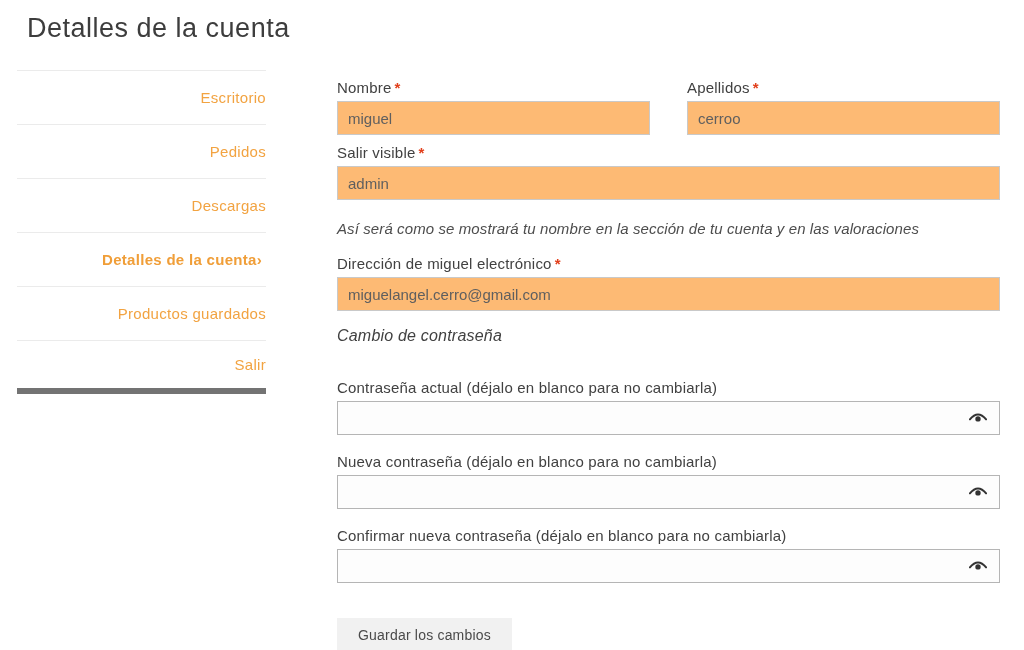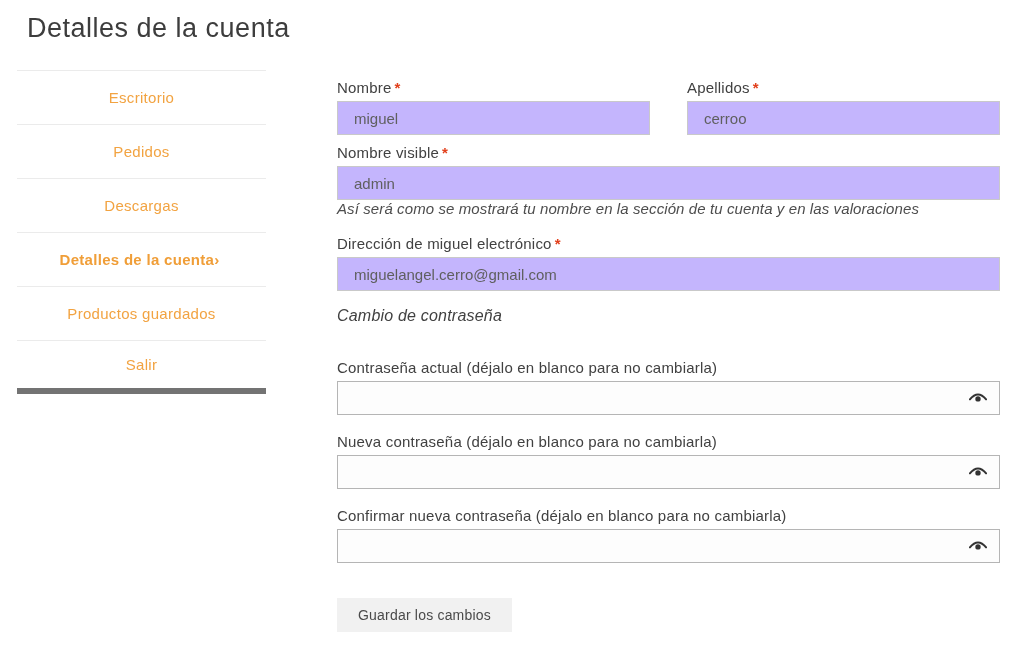--- a/index.html
+++ b/index.html
@@ -13,21 +13,21 @@
     letter-spacing: 0.5px;
     color: #3d3d3d;
   }
 
   .content { display: flex; align-items: flex-start; margin-top: 26px; }
 
   
   .sidebar { width: 249px; margin-left: 17px; }
   .sidebar a {
     display: flex;
-    justify-content: center;
+    justify-content: flex-end;
     align-items: center;
     height: 54px;
     border-top: 1px solid #ebebeb;
     color: #f2a341;
     font-size: 15px;
     letter-spacing: 0.3px;
     text-decoration: none;
     cursor: pointer;
   }
   .sidebar a:last-child { border-bottom: 6px solid #737373; }
@@ -49,34 +49,34 @@
     line-height: 15px;
     color: #414141;
     margin-bottom: 6px;
     letter-spacing: 0.2px;
   }
   .req { color: #e2401c; font-weight: bold; margin-left: 3px; }
 
   input.txt {
     width: 100%;
     height: 34px;
-    background: #c4b5fd;
+    background: #fdba74;
     border: 1px solid #c9c9c9;
-    padding: 0 16px;
+    padding: 0 10px;
     font-size: 15px;
     color: #5f5f5f;
     font-family: "Liberation Sans", sans-serif;
     outline: none;
   }
 
   .help {
     font-style: italic;
     font-size: 15px;
     color: #4d4d4d;
-    margin-top: 0;
+    margin-top: 20px;
     letter-spacing: 0.1px;
   }
 
   .pw-heading {
     font-size: 16px;
     color: #414141;
     margin: 16px 0 35px 0;
     letter-spacing: 0.2px;
     font-style: italic;
   }
@@ -158,21 +158,21 @@
       <div class="col field">
         <label>
           <span>Apellidos</span><span class="req">*</span>
         </label>
         <input class="txt" type="text" value="cerroo" style="">
       </div>
     </div>
 
     <div class="field with-help">
       <label>
-        <span>Nombre visible</span><span class="req">*</span>
+        <span>Salir visible</span><span class="req">*</span>
       </label>
       <input class="txt" type="text" value="admin" style="">
       <div class="help">Así será como se mostrará tu nombre en la sección de tu cuenta y en las valoraciones</div>
     </div>
 
     <div class="field">
       <label>
         <span>Dirección de miguel electrónico</span><span class="req">*</span>
       </label>
       <input class="txt" type="email" value="miguelangel.cerro@gmail.com" style="">

